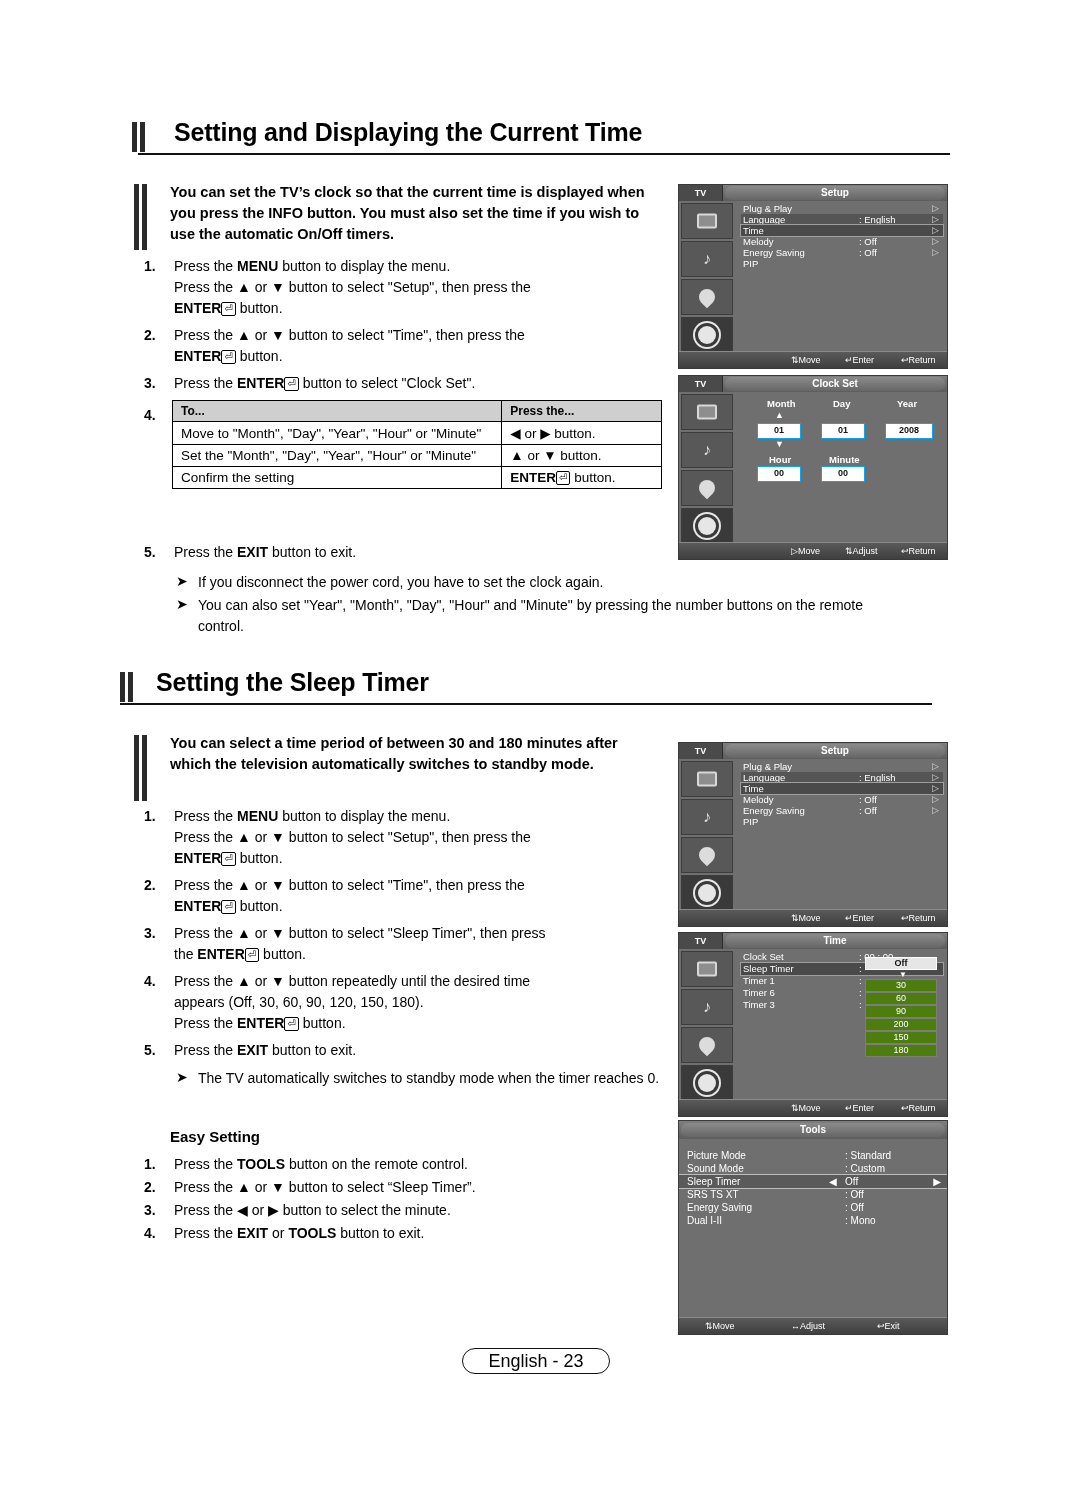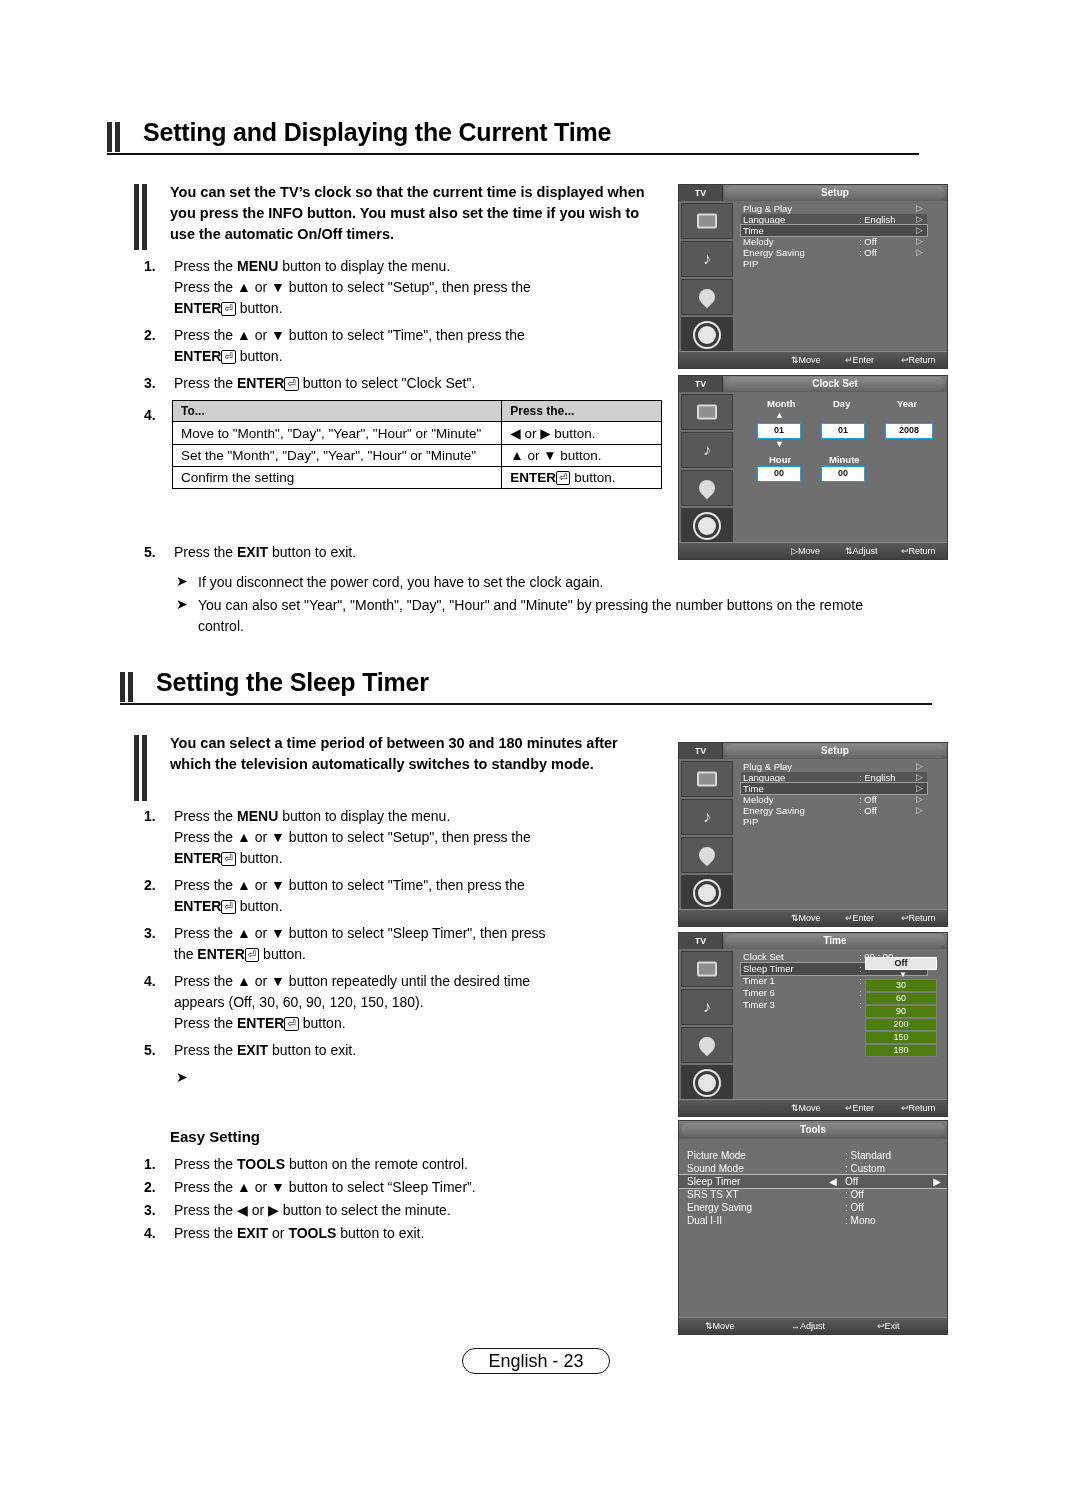--- a/index.html
+++ b/index.html
@@ -82,21 +82,21 @@
   }
   .iconcell.active { background:#3a3a3a; }
   .ic { position:absolute; left:50%; top:50%; transform:translate(-50%,-50%); }
   .ic-screen { width:20px; height:15px; border:2px solid #d8d8d8; border-radius:2px; background:#8e8e8e; }
   .ic-note { color:#e2e2e2; font-size:16px; line-height:16px; }
   .ic-drop { width:16px; height:16px; background:#dcdcdc; border-radius:50% 50% 50% 0; transform:translate(-50%,-50%) rotate(-45deg); }
   .ic-gear { width:18px; height:18px; border-radius:50%; background:#e6e6e6; box-shadow:0 0 0 3px #585858, 0 0 0 5px #e6e6e6; }
   .ic-gear.dark { box-shadow:0 0 0 3px #3a3a3a, 0 0 0 5px #e6e6e6; }
   .ic-plug { color:#e2e2e2; font-size:15px; line-height:15px; }
 
-  .menucol { position:absolute; left:62px; right:20px; top:2px; font-size:9.5px; }
+  .menucol { position:absolute; left:62px; right:4px; top:2px; font-size:9.5px; }
   .mrow { position:relative; height:11px; line-height:11px; }
   .mrow .lbl { position:absolute; left:2px; }
   .mrow .val { position:absolute; left:118px; }
   .mrow .arr { position:absolute; right:4px; color:#d7d7d7; font-size:9px; }
   .mrow.sel { background:#4a4a4a; outline:1px solid #9f9f9f; }
   .mrow.hl { background:#555; }
 
   .osd .footer {
     position:absolute; left:0; right:0; bottom:0; height:17px;
     background:linear-gradient(#5a5a5a,#3f3f3f); border-top:1px solid #8a8a8a;
@@ -134,21 +134,21 @@
     position:absolute; left:462px; top:1348px; width:148px; height:26px;
     border:1.5px solid #111; border-radius:13px;
     font-size:18px; font-weight:normal; text-align:center; line-height:24px;
   }
 </style>
 </head>
 <body>
 
 <div class="page">
 
-  <div class="section-head" style="left:107px; top:118px;">
+  <div class="section-head" style="left:132px; top:118px;padding-left:6px;">
     <div class="bars">
         <span class="b1"></span>
         <span class="b2"></span>
       </div>
     <h1>Setting and Displaying the Current Time</h1>
   </div>
 
   <div class="intro" style="left:134px; top:182px; height:66px;">
     <div class="bars">
         <span class="b1"></span>
@@ -368,20 +368,21 @@
     </div>
     <div class="step" style="margin-top:6px;">
       <span class="num">5.</span>
       <span>Press the <b>EXIT</b> button to exit.</span>
     </div>
   </div>
 
   <div style="position:absolute; left:170px; top:1068px; width:560px; font-size:14px; line-height:21px;">
     <div class="bullet">
       <span class="arrow">➤</span>
+      <span>The TV automatically switches to standby mode when the timer reaches 0.</span>
     </div>
   </div>
 
   <div style="position:absolute; left:170px; top:1128px; font-size:15px; font-weight:bold;">Easy Setting</div>
 
   <div class="steps" style="left:134px; top:1154px;">
     <div class="step">
       <span class="num">1.</span>
       <span>Press the <b>TOOLS</b> button on the remote control.</span>
     </div>

